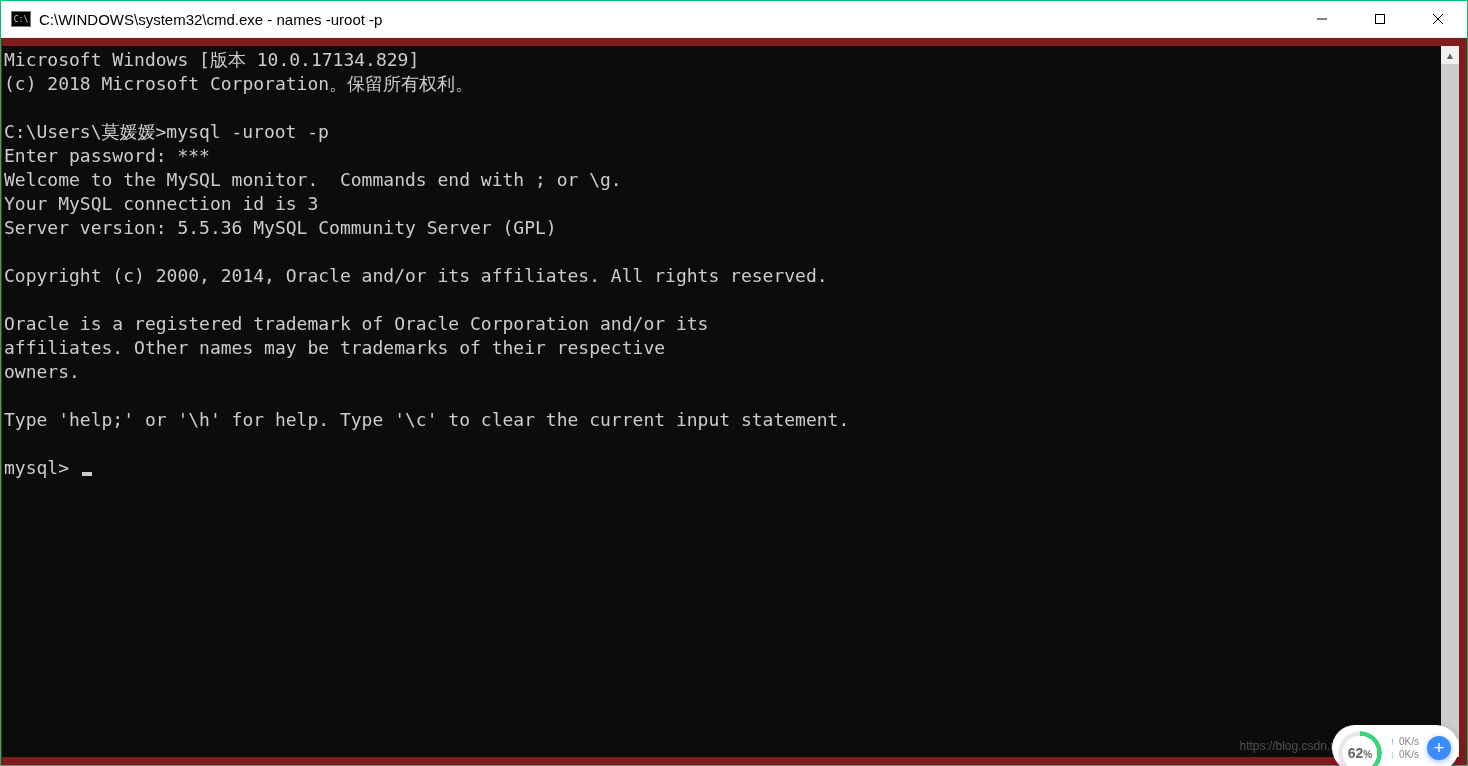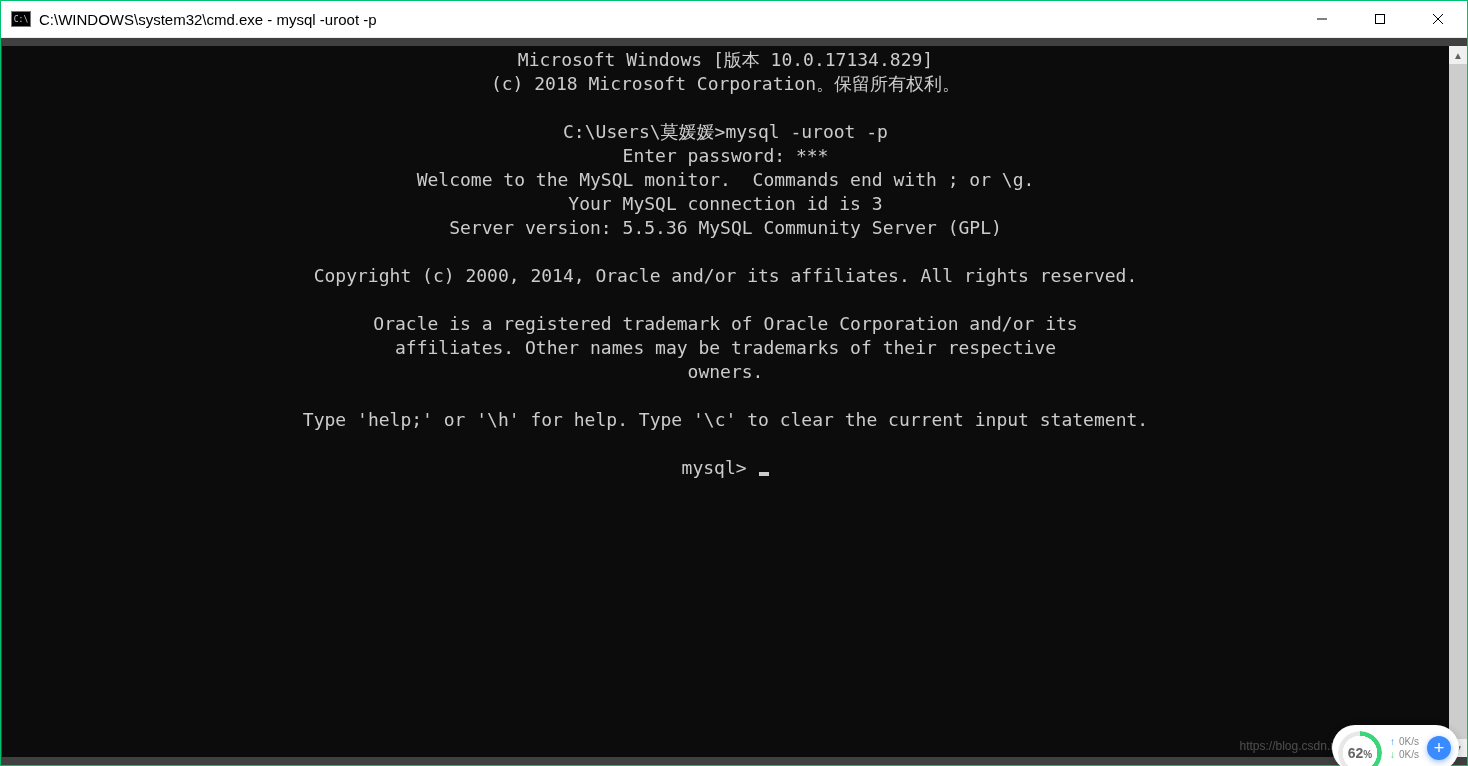--- a/index.html
+++ b/index.html
@@ -68,24 +68,23 @@
       border: none;
       cursor: pointer;
     }
     .window-btn svg {
       width: 12px;
       height: 12px;
     }
     .terminal-area {
       flex: 1;
       display: flex;
-      background: #404040;
-      padding: 8px 0 8px 1px;
-      overflow: hidden;
-      text-align: center;
+      background: #7f1d1d;
+      padding: 8px 8px 8px 1px;
+      overflow: hidden;
     }
     .terminal {
       flex: 1;
       background: #0c0c0c;
       color: #cccccc;
       font-family: "NSimSun", "SimSun", "Consolas", monospace;
       font-size: 18px;
       line-height: 24px;
       padding: 2px 2px;
       white-space: pre-wrap;
@@ -208,21 +207,21 @@
       pointer-events: none;
     }
   </style>
 </head>
 <body>
 
 <div class="window">
   <div class="titlebar">
     <div class="titlebar-left">
       <div class="cmd-icon">C:\</div>
-      <span class="titlebar-title">C:\WINDOWS\system32\cmd.exe - mysql  -uroot -p</span>
+      <span class="titlebar-title">C:\WINDOWS\system32\cmd.exe - names  -uroot -p</span>
     </div>
     <div class="window-controls">
       <button class="window-btn">
         <svg viewBox="0 0 12 12">
             <line x1="1" y1="6" x2="11" y2="6" stroke="#000" stroke-width="1"></line>
           </svg>
       </button>
       <button class="window-btn">
         <svg viewBox="0 0 12 12">
             <rect x="1.5" y="1.5" width="9" height="9" fill="none" stroke="#000" stroke-width="1"></rect>

